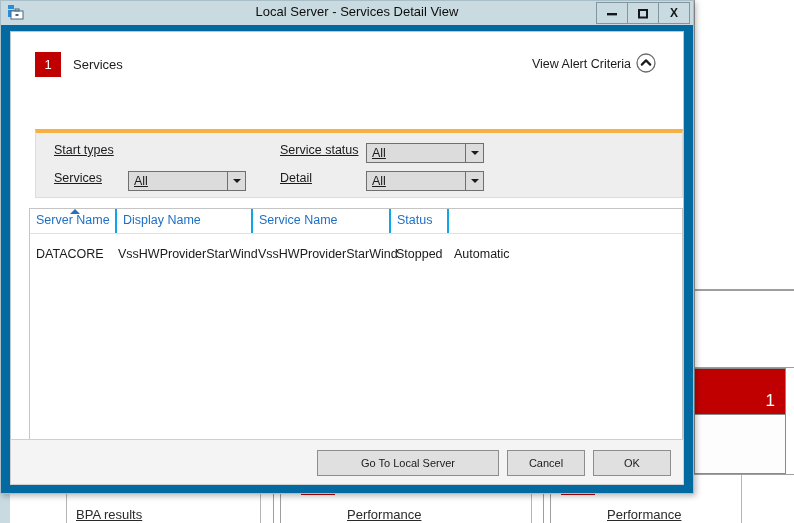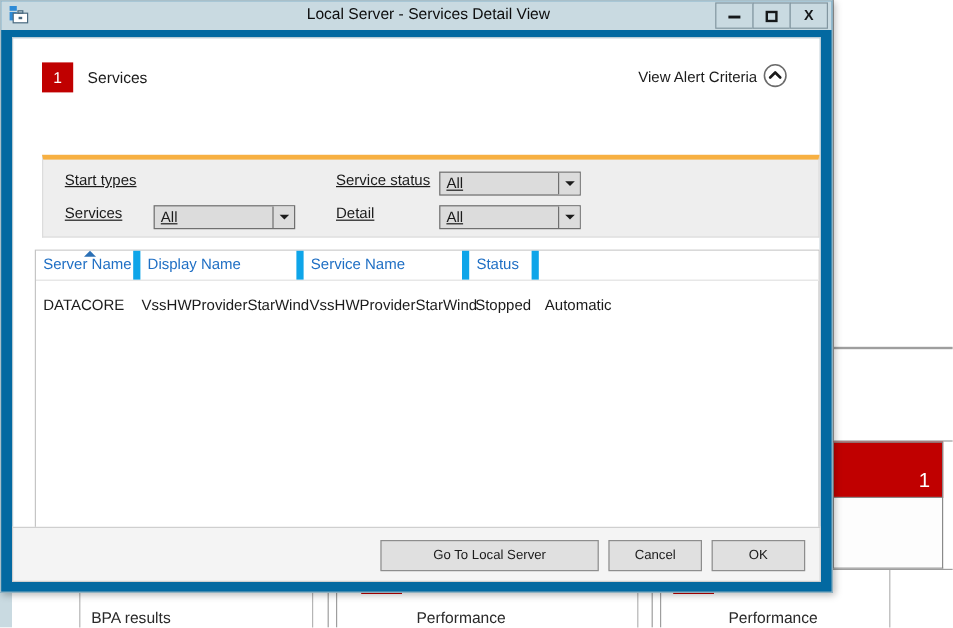--- a/index.html
+++ b/index.html
@@ -62,20 +62,21 @@
   #bg-panel-mid-right {
     left: 694px; top: 290px;
     width: 100px; height: 78px;
     border-right: none;
   }
   .bg-tile-row {
     position: absolute;
     white-space: nowrap;
     color: #2a2a2a;
     font-size: 13px;
+    text-decoration: underline;
   }
   .bg-badge {
     position: absolute;
     background: #c00000;
     color: #ffffff;
     font-size: 12px;
     text-align: center;
     line-height: 20px;
   }
   #bg-red-tile {
@@ -274,21 +275,21 @@
     position: relative;
     height: 24px;
     border-bottom: 1px solid #e2e2e2;
     background: #ffffff;
   }
   .grid-col-head {
     position: absolute;
     top: 0;
     height: 24px;
     box-sizing: border-box;
-    border-right: 6px solid #0ea5e9;
+    border-right: 2px solid #0ea5e9;
     padding: 4px 0 0 6px;
     font-size: 12.5px;
     color: #1f6fc4;
     white-space: nowrap;
     cursor: default;
   }
   #sort-indicator {
     position: absolute;
     left: 40px; top: 0px;
     width: 0; height: 0;

